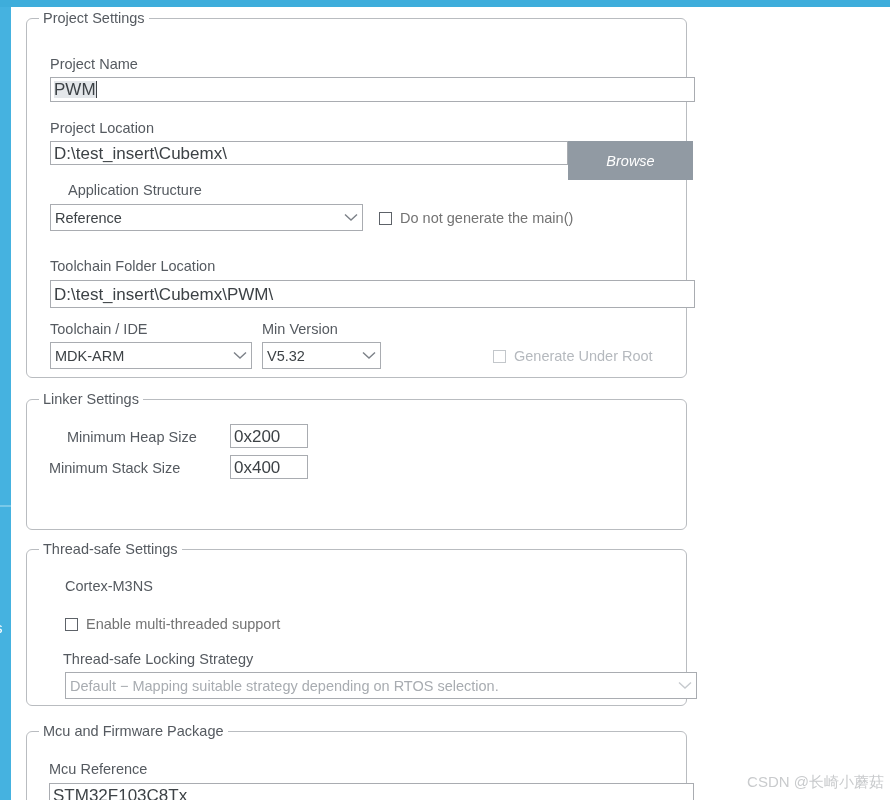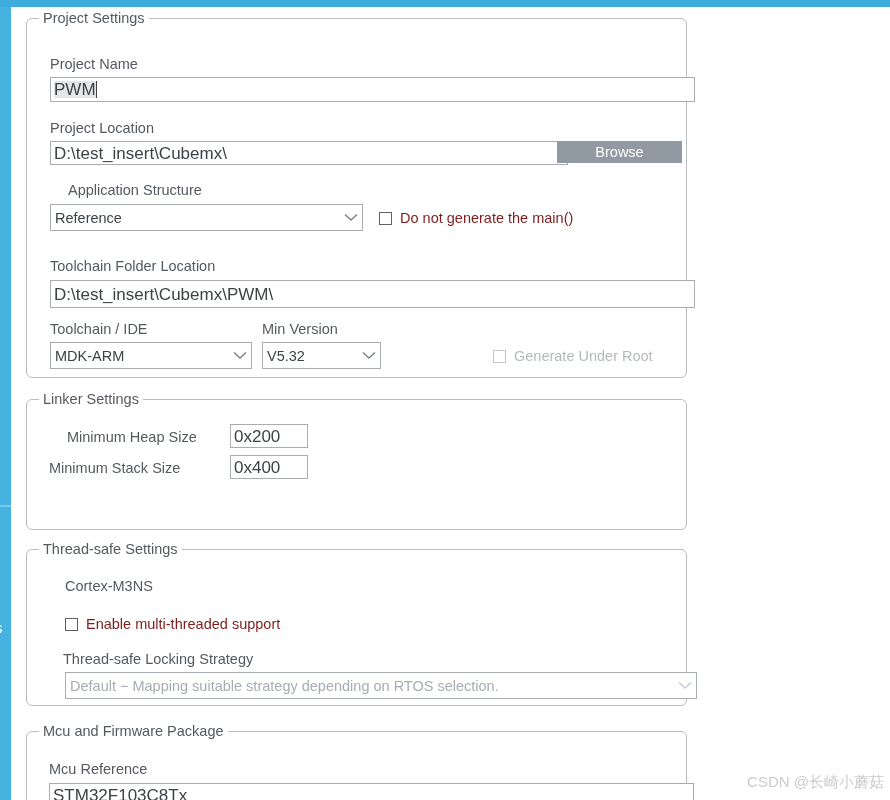--- a/index.html
+++ b/index.html
@@ -172,21 +172,21 @@
   }
   .chk-box {
     width: 13px;
     height: 13px;
     border: 1px solid #5d6268;
     background: #ffffff;
     flex: 0 0 auto;
   }
   .chk-row.disabled .chk-box { border-color: #c3c7cb; }
   .chk-label {
-    color: #7f1d1d;
+    color: #737373;
     font-size: 14.5px;
     line-height: 17px;
     font-family: "Liberation Sans", sans-serif;
   }
   .chk-row.disabled .chk-label { color: #b5b9be; }
 
   
   .watermark {
     position: absolute;
     right: 6px;
@@ -220,21 +220,21 @@
       <div class="field sel" style="left:23px; top:58px; width:645px; height:25px;">
         <span class="fv">PWM</span>
       </div>
 
       <div class="lbl" style="left:23px; top:101px;">Project Location</div>
 
       <div class="field" style="left:23px; top:122px; width:518px; height:24px;">
         <span class="fv">D:\test_insert\Cubemx\</span>
       </div>
 
-      <button class="btn" style="left:530px; top:122px; width:125px; height:22px;">Browse</button>
+      <button class="btn" style="left:541px; top:122px; width:125px; height:39px;font-style:italic;">Browse</button>
 
       <div class="lbl" style="left:27px; top:163px;margin-left:14px;">Application Structure</div>
 
       <div class="combo" style="left:23px; top:185px; width:313px; height:27px;">
         <span class="cv">Reference</span>
         <span class="chev">
           <svg class="chev-svg" width="14" height="9" viewBox="0 0 14 9">
               <path d="M1 1.5 L7 7 L13 1.5" fill="none" stroke="#7c8188" stroke-width="1.4"></path>
             </svg>
         </span>

